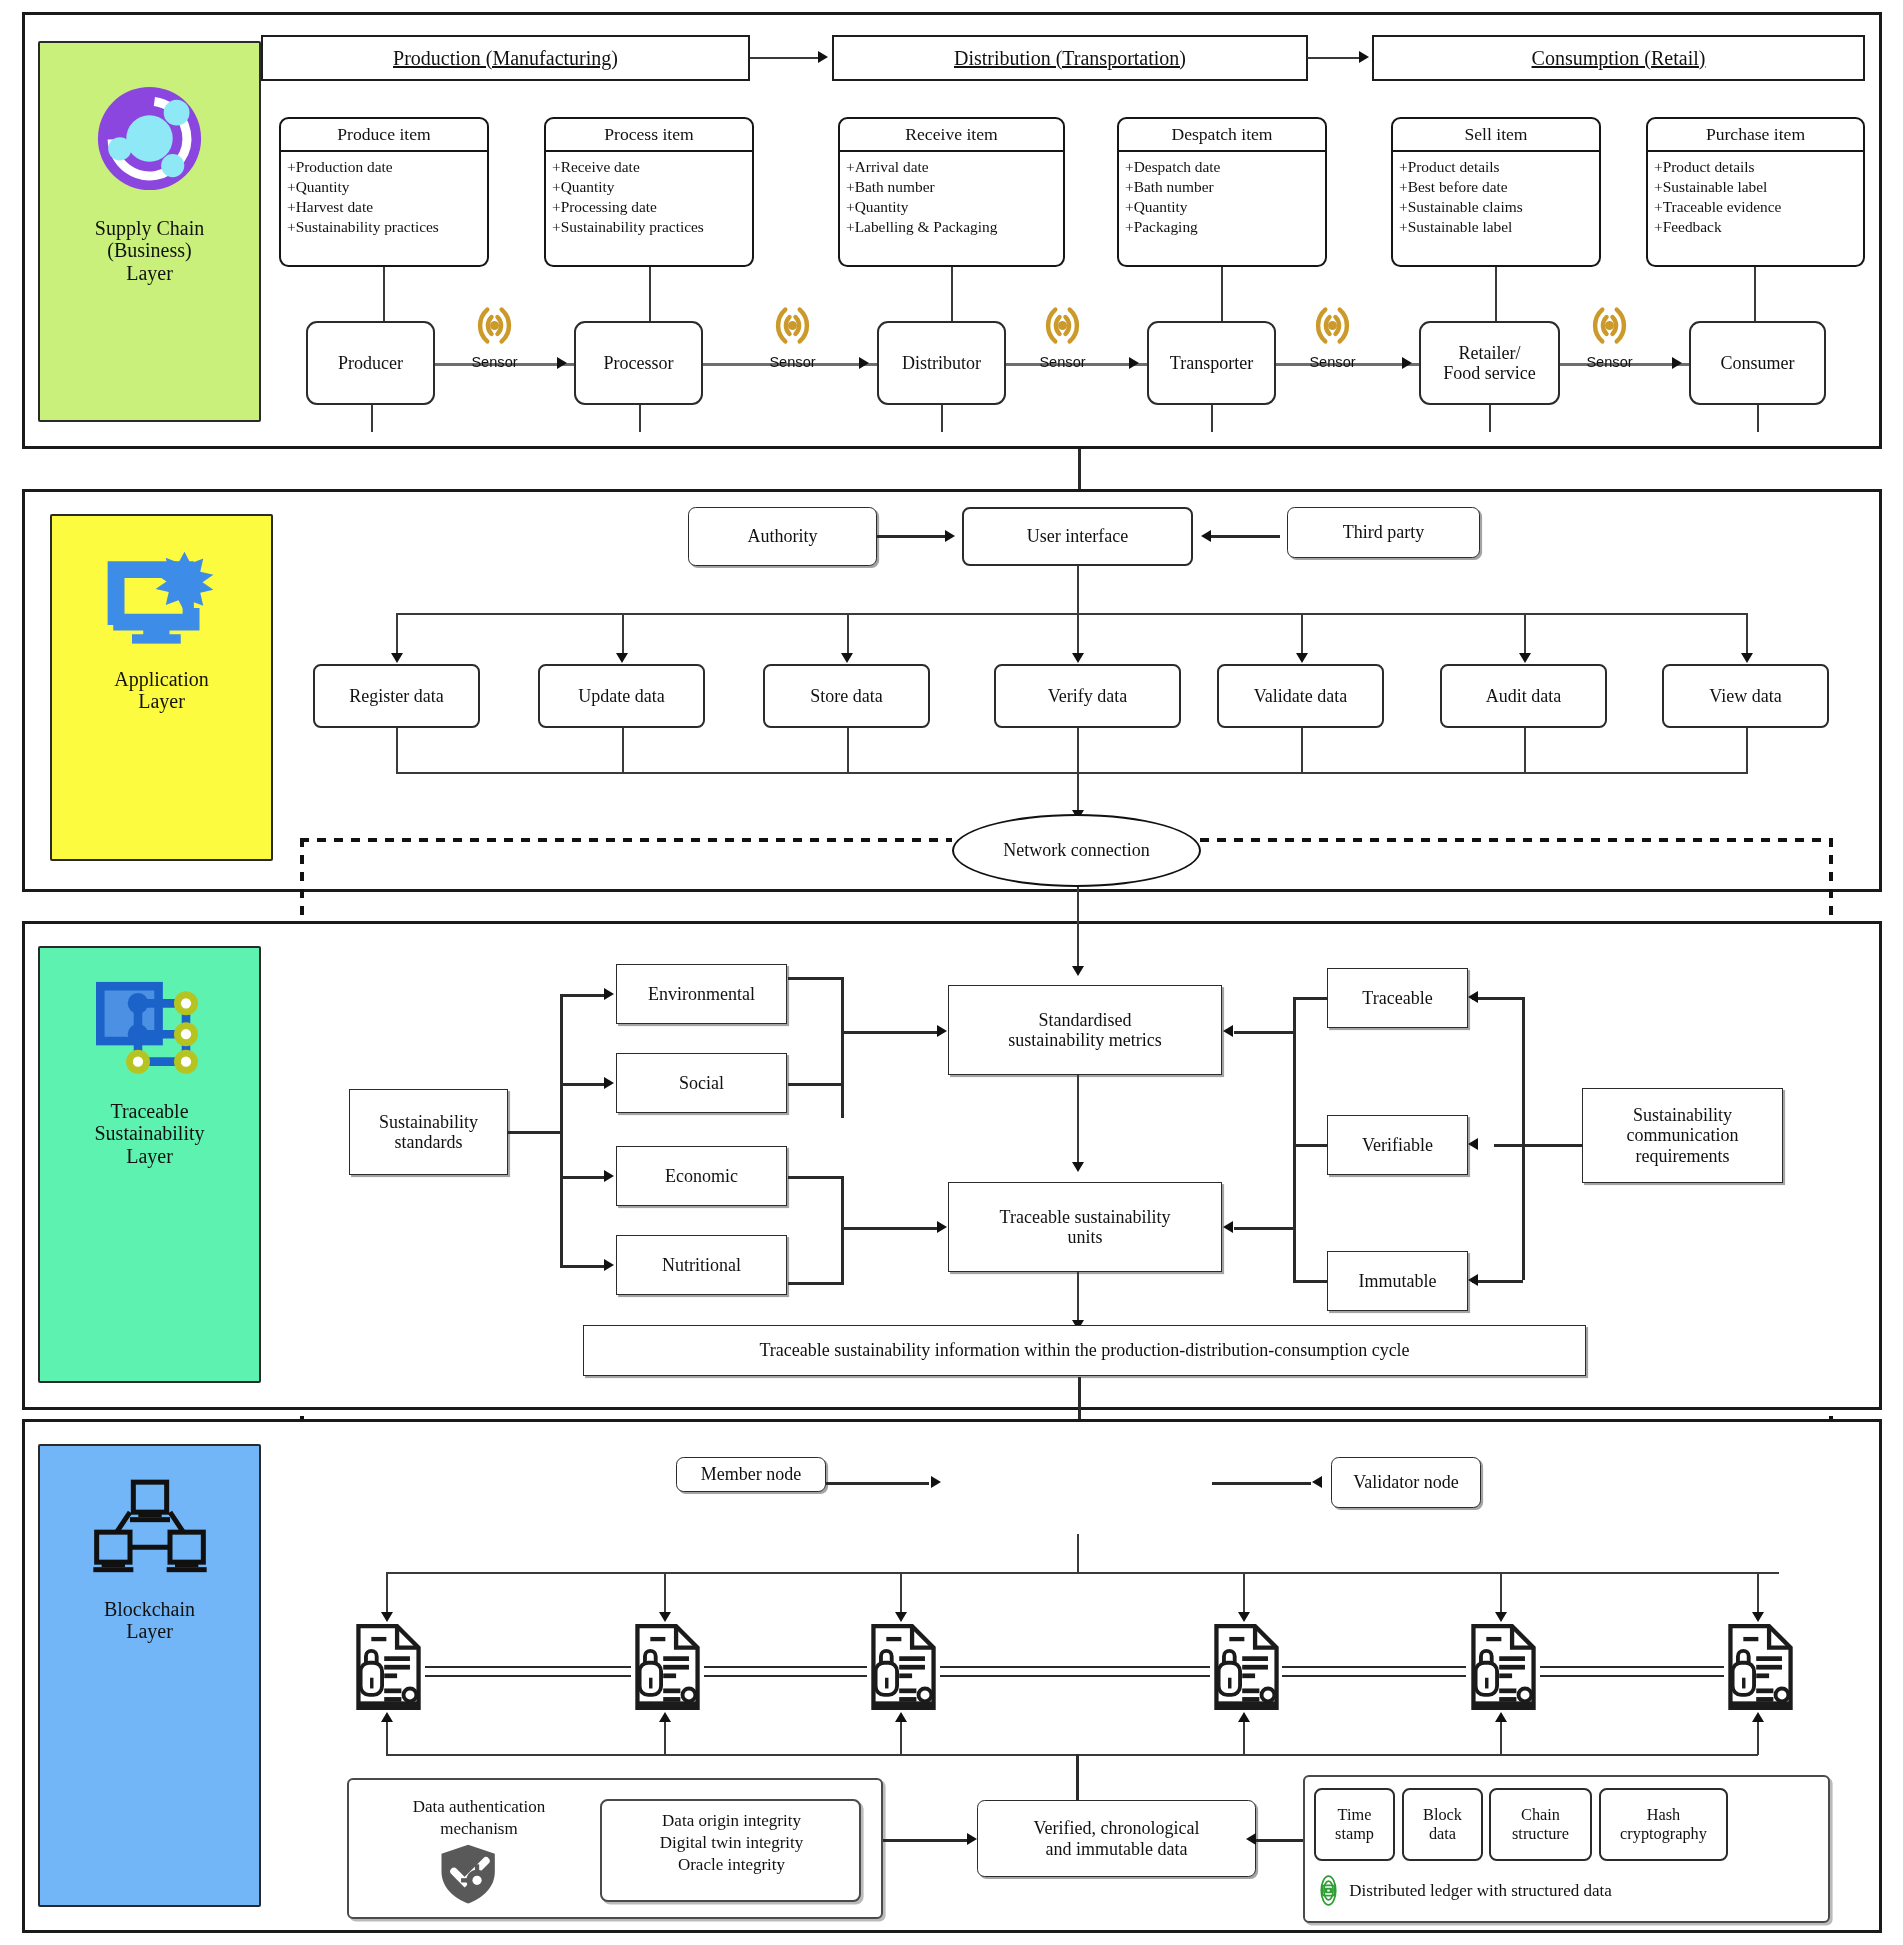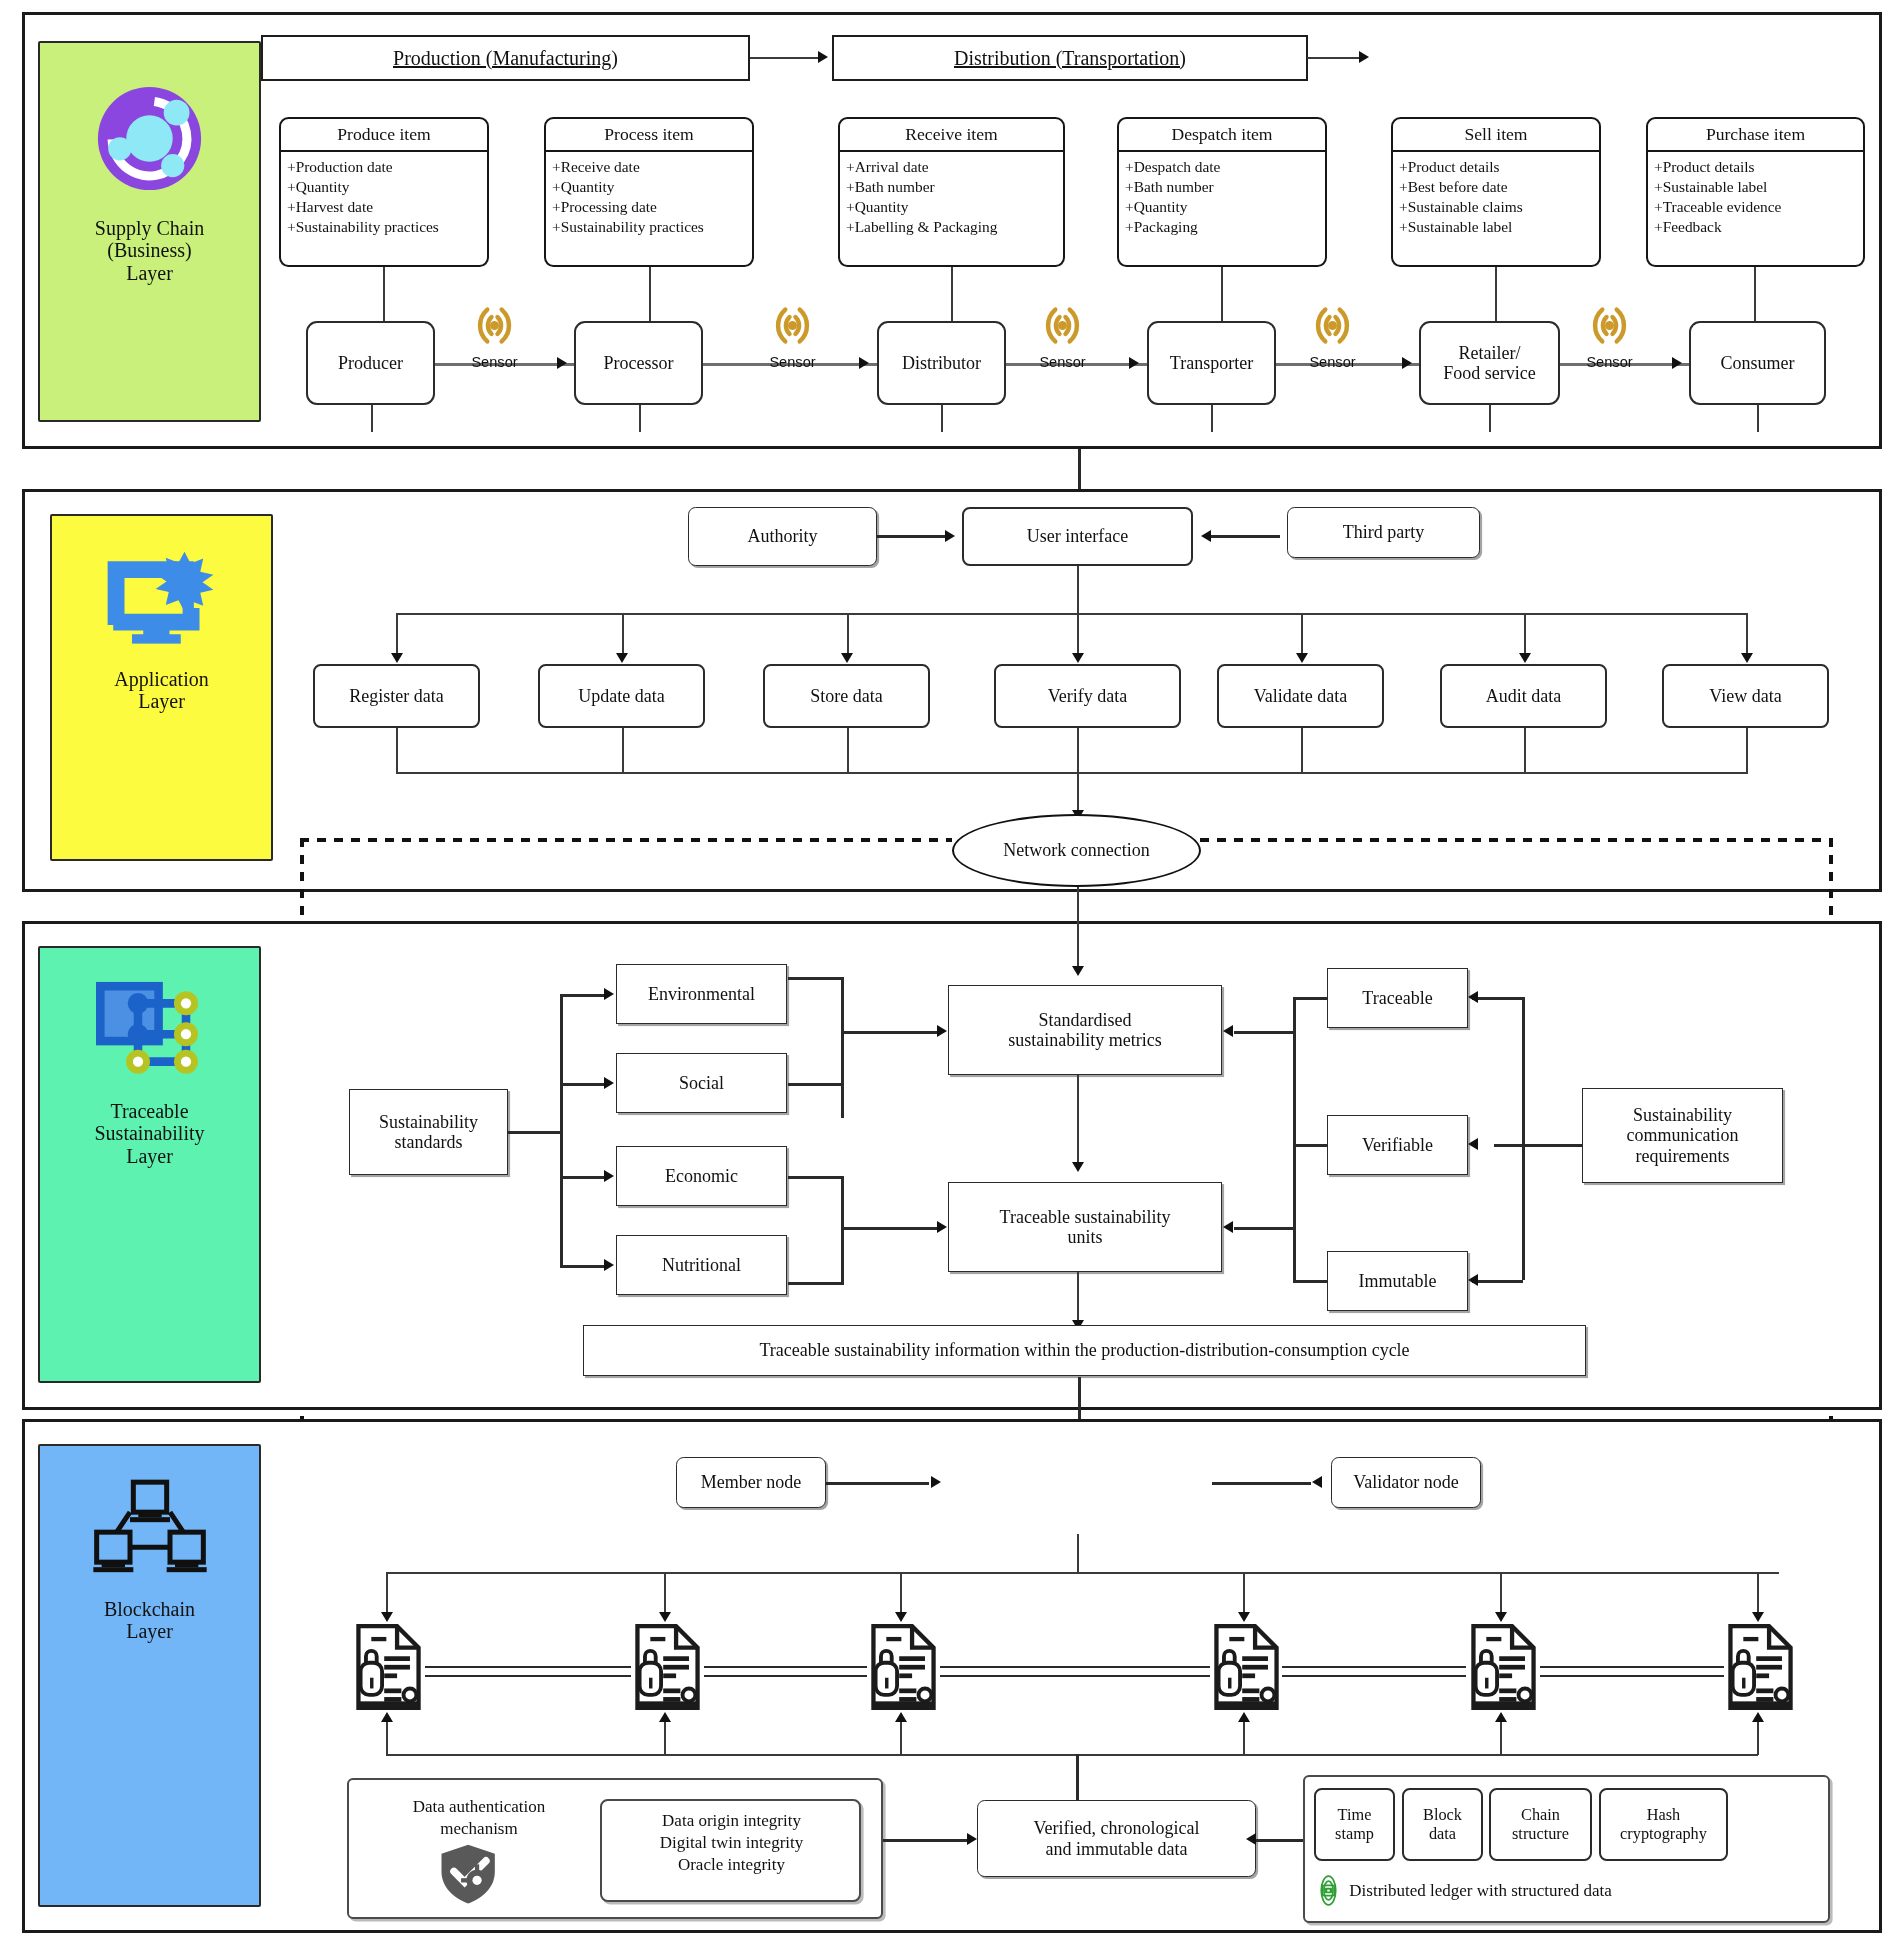--- a/index.html
+++ b/index.html
@@ -86,20 +86,23 @@
     <div class="blabel" style="white-space: pre-line;">Supply Chain
 (Business)
 Layer</div>
   </div>
 
   <div class="phase" style="left:261px;top:35px;width:489px;height:46px;">
     <span>Production (Manufacturing)</span>
     </div>
   <div class="phase" style="left:832px;top:35px;width:476px;height:46px;">
     <span>Distribution (Transportation)</span>
+    </div>
+  <div class="phase" style="left:1372px;top:35px;width:493px;height:46px;">
+    <span>Consumption (Retail)</span>
     </div>
 
   <div class="ln lnh" style="left:750px;top:57px;width:69px;"></div>
   <div class="ah ah-r" style="left:818px;top:51px;"></div>
   <div class="ln lnh" style="left:1307px;top:57px;width:52px;"></div>
   <div class="ah ah-r" style="left:1359px;top:51px;"></div>
 
   <div class="uml" style="left:279px;top:117px;width:210px;height:150px;">
     <div class="t">Produce item</div>
     <div class="b">
@@ -503,21 +506,21 @@
             <rect x="2" y="53" width="24" height="3"></rect>
           <rect x="51" y="50" width="14" height="3"></rect>
             <rect x="46" y="53" width="24" height="3"></rect>
         </g>
       </svg>
     </div>
     <div class="blabel" style="white-space: pre-line;">Blockchain
 Layer</div>
   </div>
 
-  <div class="node round sh" style="left:676px;top:1457px;width:150px;height:51px;">
+  <div class="node round sh" style="left:676px;top:1457px;width:150px;height:35px;">
     <span>Member node</span>
     </div>
   <div class="node round sh" style="left:1331px;top:1457px;width:150px;height:51px;">
     <span>Validator node</span>
     </div>
 
   <div class="ln lnh6" style="left:826px;top:1482px;width:103px;"></div>
     <div class="ah ah-r" style="left:931px;top:1476px;"></div>
   <div class="ln lnh6" style="left:1212px;top:1482px;width:99px;"></div>
     <div class="ah ah-l" style="left:1312px;top:1476px;"></div>

